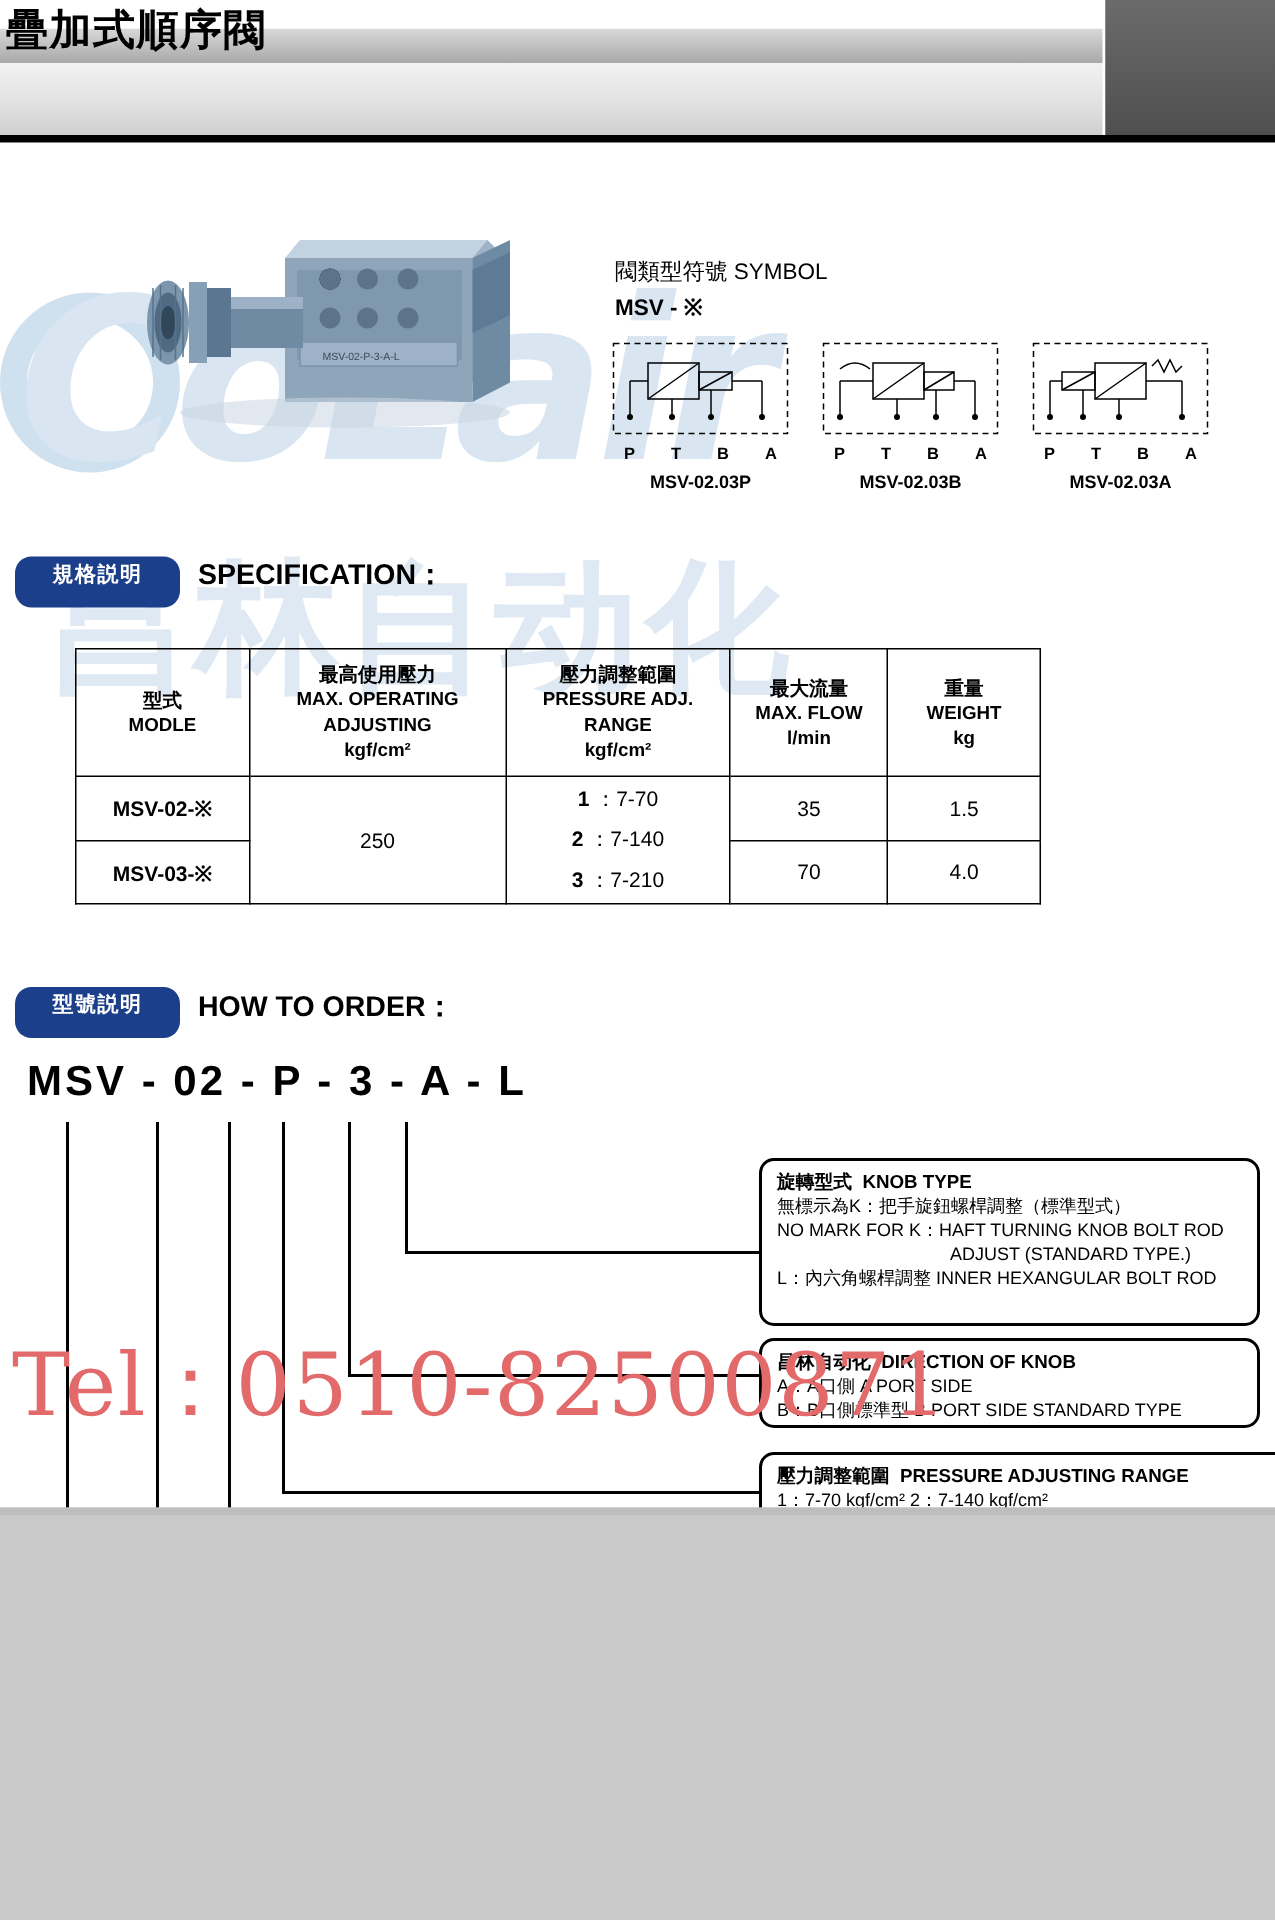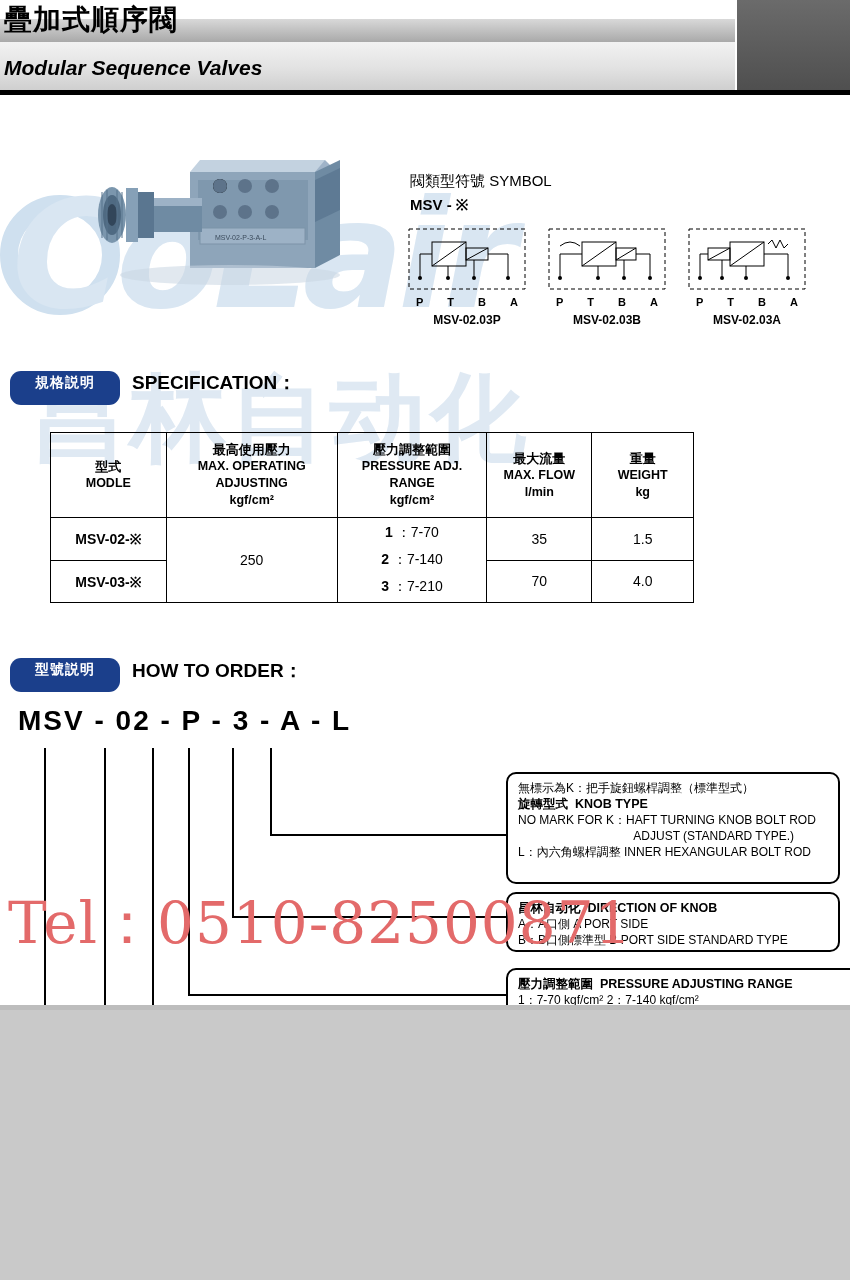--- a/index.html
+++ b/index.html
@@ -126,21 +126,20 @@
     background:#bdbdbd; z-index:31;
   }
 </style>
 </head>
 <body>
 
 <div class="header-wrap">
   <div class="hdr-grey-top"></div>
   <div class="hdr-grey-bot"></div>
   <div class="hdr-cn">疊加式順序閥</div>
-  <div class="hdr-en">Modular Sequence Valves</div>
   <div class="hdr-darkbox">
     <div class="hdr-darkbox-inner"></div>
   </div>
   <div class="hdr-line"></div>
 </div>
 
 <div class="wm-circle"></div>
 <div class="wm-text-main">CoLair</div>
 <div class="wm-text-cn">昌林自动化</div>
 
@@ -345,25 +344,25 @@
 <div class="lead" style="left:152px; top:748px; width:2px; height:262px;"></div>
 <div class="lead" style="left:188px; top:748px; width:2px; height:248px;"></div>
 <div class="lead" style="left:232px; top:748px; width:2px; height:170px;"></div>
 <div class="lead" style="left:270px; top:748px; width:2px; height:88px;"></div>
 
 <div class="lead" style="left:270px; top:834px; width:236px; height:2px;"></div>
 <div class="lead" style="left:232px; top:916px; width:274px; height:2px;"></div>
 <div class="lead" style="left:188px; top:994px; width:318px; height:2px;"></div>
 
 <div class="callout" style="left:506px; top:772px; width:334px; height:112px;">
-  <div class="row">無標示為K：把手旋鈕螺桿調整（標準型式）</div>
   <div class="row head">
     <span>旋轉型式</span>
     &nbsp;<span class="en">KNOB TYPE</span>
   </div>
+  <div class="row">無標示為K：把手旋鈕螺桿調整（標準型式）</div>
   <div class="row">NO MARK FOR K：HAFT TURNING KNOB BOLT ROD</div>
   <div class="row" style="text-align:right; padding-right:34px;">ADJUST (STANDARD TYPE.)</div>
   <div class="row">L：內六角螺桿調整  INNER HEXANGULAR BOLT ROD</div>
 </div>
 
 <div class="callout" style="left:506px; top:892px; width:334px; height:60px;">
   <div class="row head">
     <span>昌林自动化</span>
     &nbsp;<span class="en">DIRECTION OF KNOB</span>
   </div>

